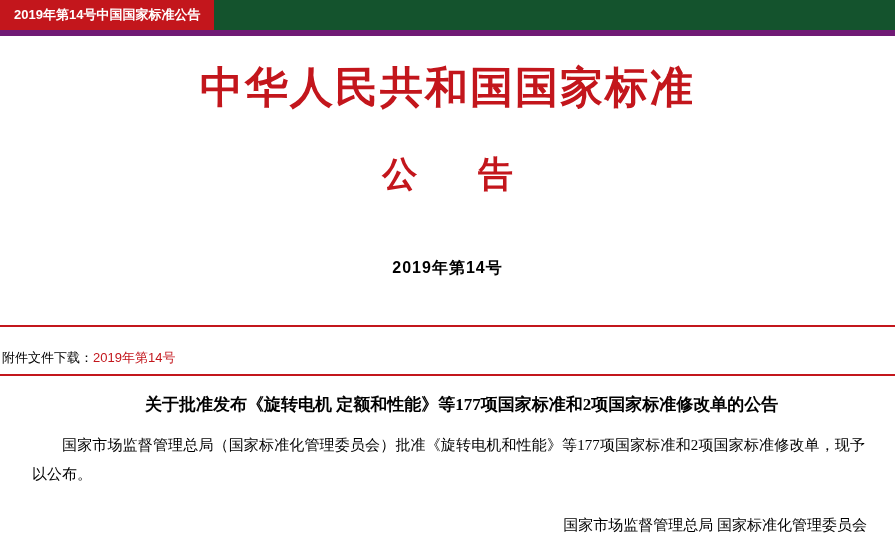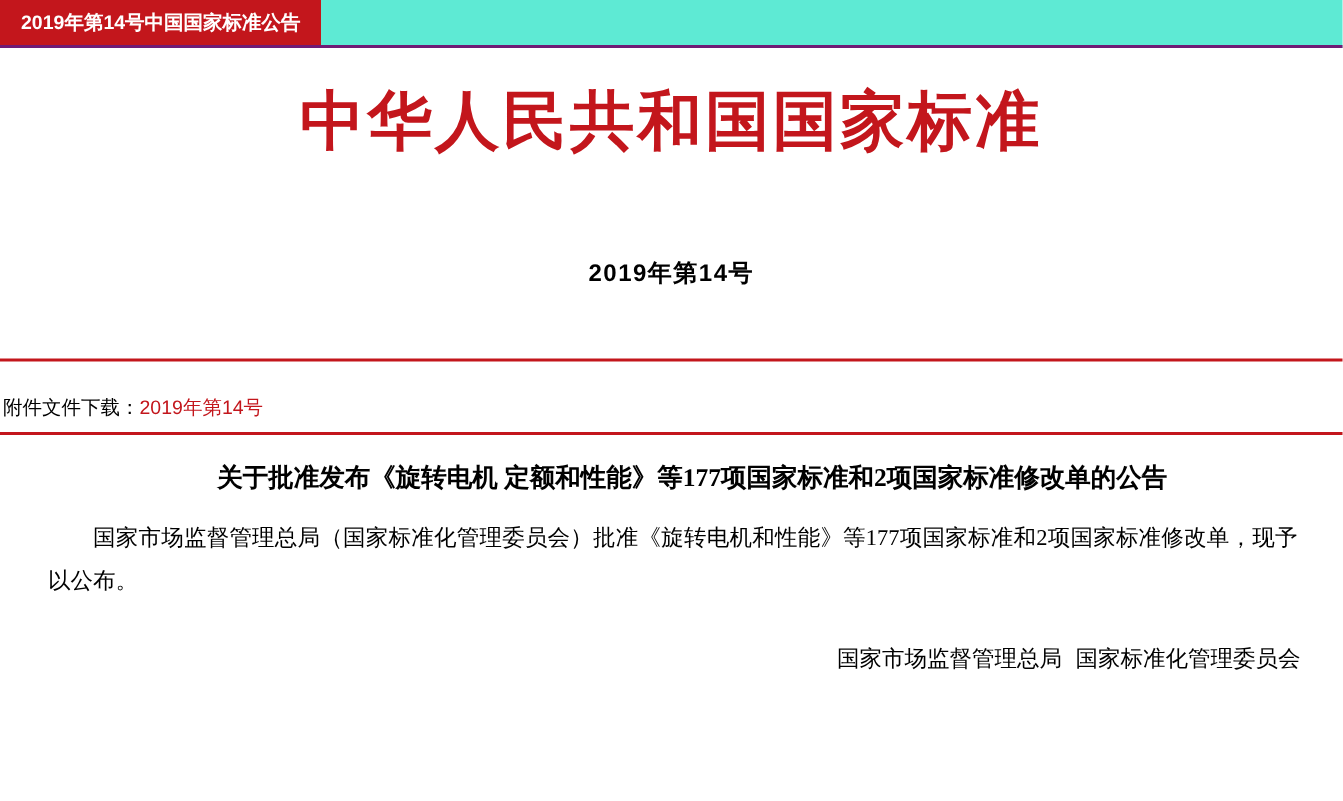--- a/index.html
+++ b/index.html
@@ -18,22 +18,22 @@
     position: relative;
     width: 895px;
     height: 534px;
     box-sizing: border-box;
   }
 
   
   .tabbar {
     position: relative;
     height: 30px;
-    border-bottom: 2px solid #701a75;
-    background: #5eead4;
+    border-bottom: 6px solid #701a75;
+    background: #14532d;
   }
   .tab-active {
     position: absolute;
     left: 0;
     top: 0;
     height: 30px;
     padding: 0 14px;
     background: #c3161c;
     color: #ffffff;
     font-family: "Liberation Sans", sans-serif;
@@ -43,21 +43,21 @@
     white-space: nowrap;
   }
 
   
   .hero {
     text-align: center;
     padding-top: 26px;
   }
   .hero-title {
     color: #c3161c;
-    font-family: Liberation Mono, monospace;
+    font-family: Liberation Serif, serif;
     font-size: 43px;
     font-weight: bold;
     letter-spacing: 2px;
     line-height: 1.2;
   }
   .hero-sub {
     color: #c3161c;
     font-family: "Liberation Serif", "DejaVu Serif", serif;
     font-size: 35px;
     font-weight: bold;
@@ -113,34 +113,35 @@
     padding: 0 30px 0 32px;
     text-align: justify;
     text-indent: 30px;
     font-family: "Liberation Serif", "DejaVu Serif", serif;
   }
   .doc-signature {
     margin-top: 26px;
     padding-right: 28px;
     text-align: right;
     font-size: 15px;
-    font-family: Liberation Mono, monospace;
+    font-family: Liberation Serif, serif;
   }
 </style>
 </head>
 <body>
 
 <div class="page">
 
   <div class="tabbar">
     <div class="tab-active">2019年第14号中国国家标准公告</div>
   </div>
 
   <div class="hero">
     <div class="hero-title">中华人民共和国国家标准</div>
+    <div class="hero-sub">公  告</div>
     <div class="hero-number">2019年第14号</div>
   </div>
 
   <div class="attach-rule"></div>
   <div class="attach-line">
     <span>附件文件下载：</span><a class="attach-link" href="#">2019年第14号</a>
   </div>
   <div class="attach-rule-bottom"></div>
 
   <div class="doc-title">关于批准发布《旋转电机 定额和性能》等177项国家标准和2项国家标准修改单的公告</div>

